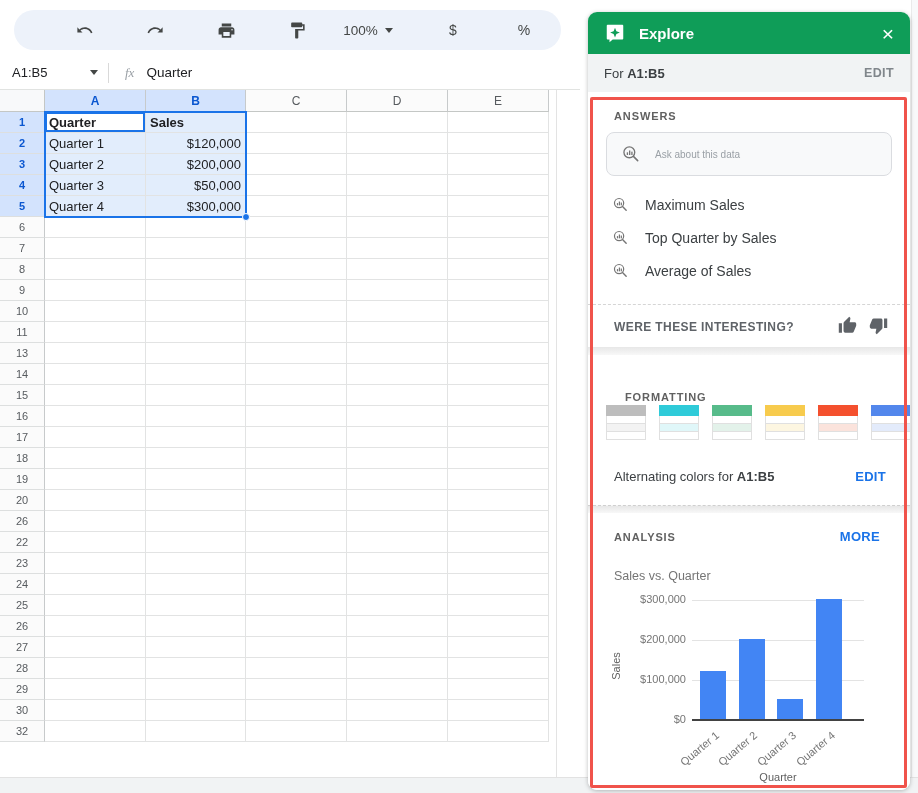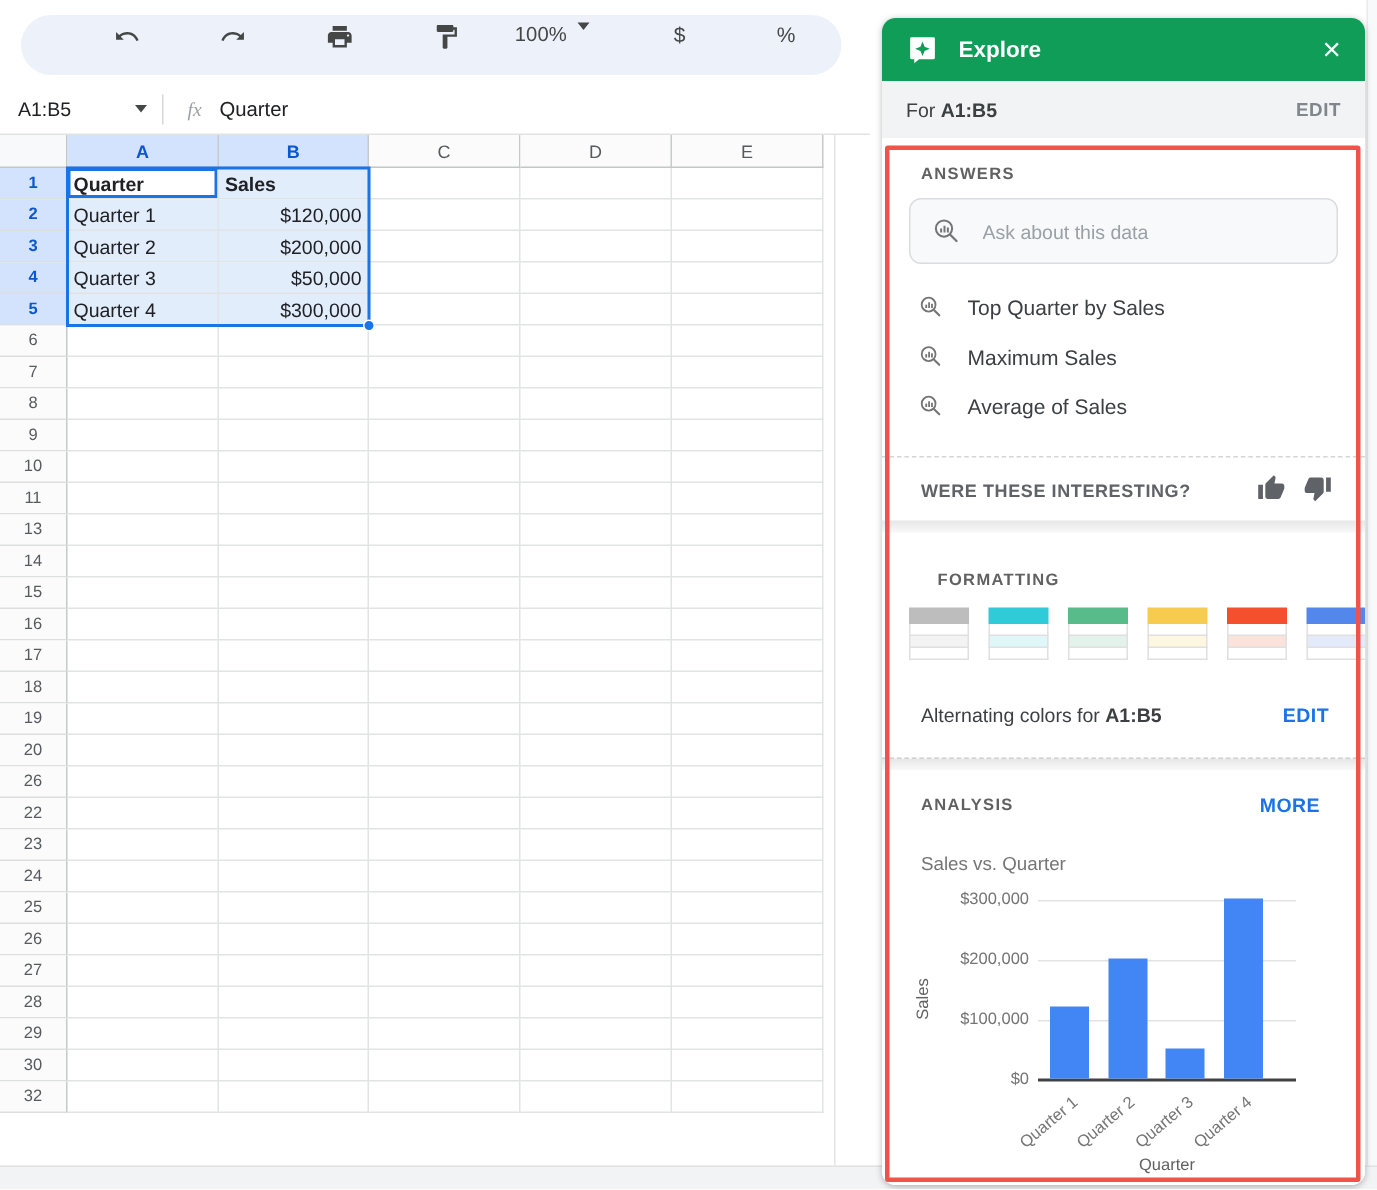--- a/index.html
+++ b/index.html
@@ -2,21 +2,21 @@
 <html><head>
 <meta charset="utf-8">
 <style>
   * { margin:0; padding:0; box-sizing:border-box; }
   body { font-family:"Liberation Sans","DejaVu Sans",sans-serif; background:#fff; }
   .stage { position:relative; width:918px; height:793px; background:#fff; overflow:hidden; }
 
   
   .toolbar-pill { position:absolute; left:14px; top:10px; width:547px; height:40px;
     background:#EDF2FA; border-radius:20px; display:flex; align-items:center; padding:0 14px; }
-  .tbtn { height:30px; min-width:30px; display:flex; align-items:flex-start; justify-content:center;
+  .tbtn { height:30px; min-width:30px; display:flex; align-items:center; justify-content:center;
     color:#444746; font-size:14px; border:none; background:transparent; cursor:pointer; border-radius:4px;margin-left:41px; }
   .tbtn svg { width:19px; height:19px; fill:#444746; }
   .tdiv { width:1px; height:22px; background:#C4C7C5; margin:0 7px; }
   .zoom-btn { font-size:13.5px; color:#444746; gap:7px; padding:0 6px; }
   .caret { width:0; height:0; border-left:4px solid transparent; border-right:4px solid transparent; border-top:5px solid #444746; }
   .decimal { position:relative; font-size:13px; font-weight:600; }
   .decimal .arr { position:absolute; bottom:-3px; right:-2px; font-size:9px; font-weight:400; }
   .t123 { font-size:19px; font-weight:700; letter-spacing:0.5px; }
   .spacer { flex:1; }
 
@@ -69,21 +69,21 @@
   .sect { position:relative; }
   .sect-h { position:absolute; left:26px; font-size:11px; font-weight:700; color:#616161; letter-spacing:.9px; }
   .band { height:8px; background:linear-gradient(#E7E7E7,#F8F8F8); }
   .band.dashed { border-top:1px dashed #CFCFCF; }
 
   
   .answers { height:255px; }
   .search-box { position:absolute; left:18px; top:40px; width:286px; height:44px; background:#F8F9FA;
     border:1px solid #DADCE0; border-radius:8px; display:flex; align-items:center; padding:0 14px; }
   .search-box svg { width:20px; height:20px; flex:none; }
-  .search-input { border:none; outline:none; background:transparent; font-size:13px; color:#3C4043;
+  .search-input { border:none; outline:none; background:transparent; font-size:10px; color:#3C4043;
     margin-left:14px; width:100%; font-family:inherit; }
   .search-input::placeholder { color:#9AA0A6; }
   .ans-list { position:absolute; left:24px; top:96px; width:280px; }
   .ans-item { display:flex; align-items:center; height:33px; cursor:pointer; }
   .ans-item svg { width:17px; height:17px; flex:none; }
   .ans-item span { margin-left:16px; font-size:14px; color:#3C4043; }
   .ans-divider { position:absolute; left:0; top:212px; width:100%; border-top:1px dashed #D5D5D5; }
   .feedback { position:absolute; left:26px; right:22px; top:222px; height:26px; display:flex; align-items:center; }
   .feedback-label { font-size:12px; font-weight:700; color:#5F6368; letter-spacing:.4px; flex:1; }
   .thumb { background:none; border:none; cursor:pointer; margin-left:12px; }
@@ -481,31 +481,31 @@
         </div>
         <div class="ans-list" id="ans-list">
             <div class="ans-item">
               <svg viewBox="0 0 24 24">
                 <circle cx="10" cy="10" r="6.5" fill="none" stroke="#757575" stroke-width="1.7"></circle>
                 <path d="M15.2 15.2L20 20" stroke="#757575" stroke-width="2" stroke-linecap="round"></path>
                 <rect x="6.9" y="10" width="1.7" height="3.2" fill="#757575"></rect>
                 <rect x="9.6" y="7.8" width="1.7" height="5.4" fill="#757575"></rect>
                 <rect x="12.3" y="9.2" width="1.7" height="4" fill="#757575"></rect>
               </svg>
-              <span>Top Quarter by Sales</span>
+              <span>Maximum Sales</span>
             </div>
             <div class="ans-item">
               <svg viewBox="0 0 24 24">
                 <circle cx="10" cy="10" r="6.5" fill="none" stroke="#757575" stroke-width="1.7"></circle>
                 <path d="M15.2 15.2L20 20" stroke="#757575" stroke-width="2" stroke-linecap="round"></path>
                 <rect x="6.9" y="10" width="1.7" height="3.2" fill="#757575"></rect>
                 <rect x="9.6" y="7.8" width="1.7" height="5.4" fill="#757575"></rect>
                 <rect x="12.3" y="9.2" width="1.7" height="4" fill="#757575"></rect>
               </svg>
-              <span>Maximum Sales</span>
+              <span>Top Quarter by Sales</span>
             </div>
             <div class="ans-item">
               <svg viewBox="0 0 24 24">
                 <circle cx="10" cy="10" r="6.5" fill="none" stroke="#757575" stroke-width="1.7"></circle>
                 <path d="M15.2 15.2L20 20" stroke="#757575" stroke-width="2" stroke-linecap="round"></path>
                 <rect x="6.9" y="10" width="1.7" height="3.2" fill="#757575"></rect>
                 <rect x="9.6" y="7.8" width="1.7" height="5.4" fill="#757575"></rect>
                 <rect x="12.3" y="9.2" width="1.7" height="4" fill="#757575"></rect>
               </svg>
               <span>Average of Sales</span>
@@ -523,21 +523,21 @@
             <svg viewBox="0 0 24 24">
                 <path d="M15 3H6c-.83 0-1.54.5-1.84 1.22l-3.02 7.05c-.09.23-.14.47-.14.73v2c0 1.1.9 2 2 2h6.31l-.95 4.57-.03.32c0 .41.17.79.44 1.06L9.83 23l6.59-6.59c.36-.36.58-.86.58-1.41V5c0-1.1-.9-2-2-2zm4 0v12h4V3h-4z"></path>
               </svg>
           </button>
         </div>
       </div>
 
       <div class="band"></div>
 
       <div class="sect formatting">
-        <div class="sect-h" style="top:26px;padding-left:11px;">FORMATTING</div>
+        <div class="sect-h" style="top:36px;padding-left:11px;">FORMATTING</div>
         <div class="swatch-row" id="swatch-row">
             <div class="swatch">
               <div class="sw-head" style="background: rgb(189, 189, 189);"></div>
               <div class="sw-row" style="background: rgb(255, 255, 255);"></div>
               <div class="sw-row" style="background: rgb(243, 243, 243);"></div>
               <div class="sw-row" style="background: rgb(255, 255, 255);"></div>
             </div>
             <div class="swatch">
               <div class="sw-head" style="background: rgb(47, 203, 217);"></div>
               <div class="sw-row" style="background: rgb(255, 255, 255);"></div>

